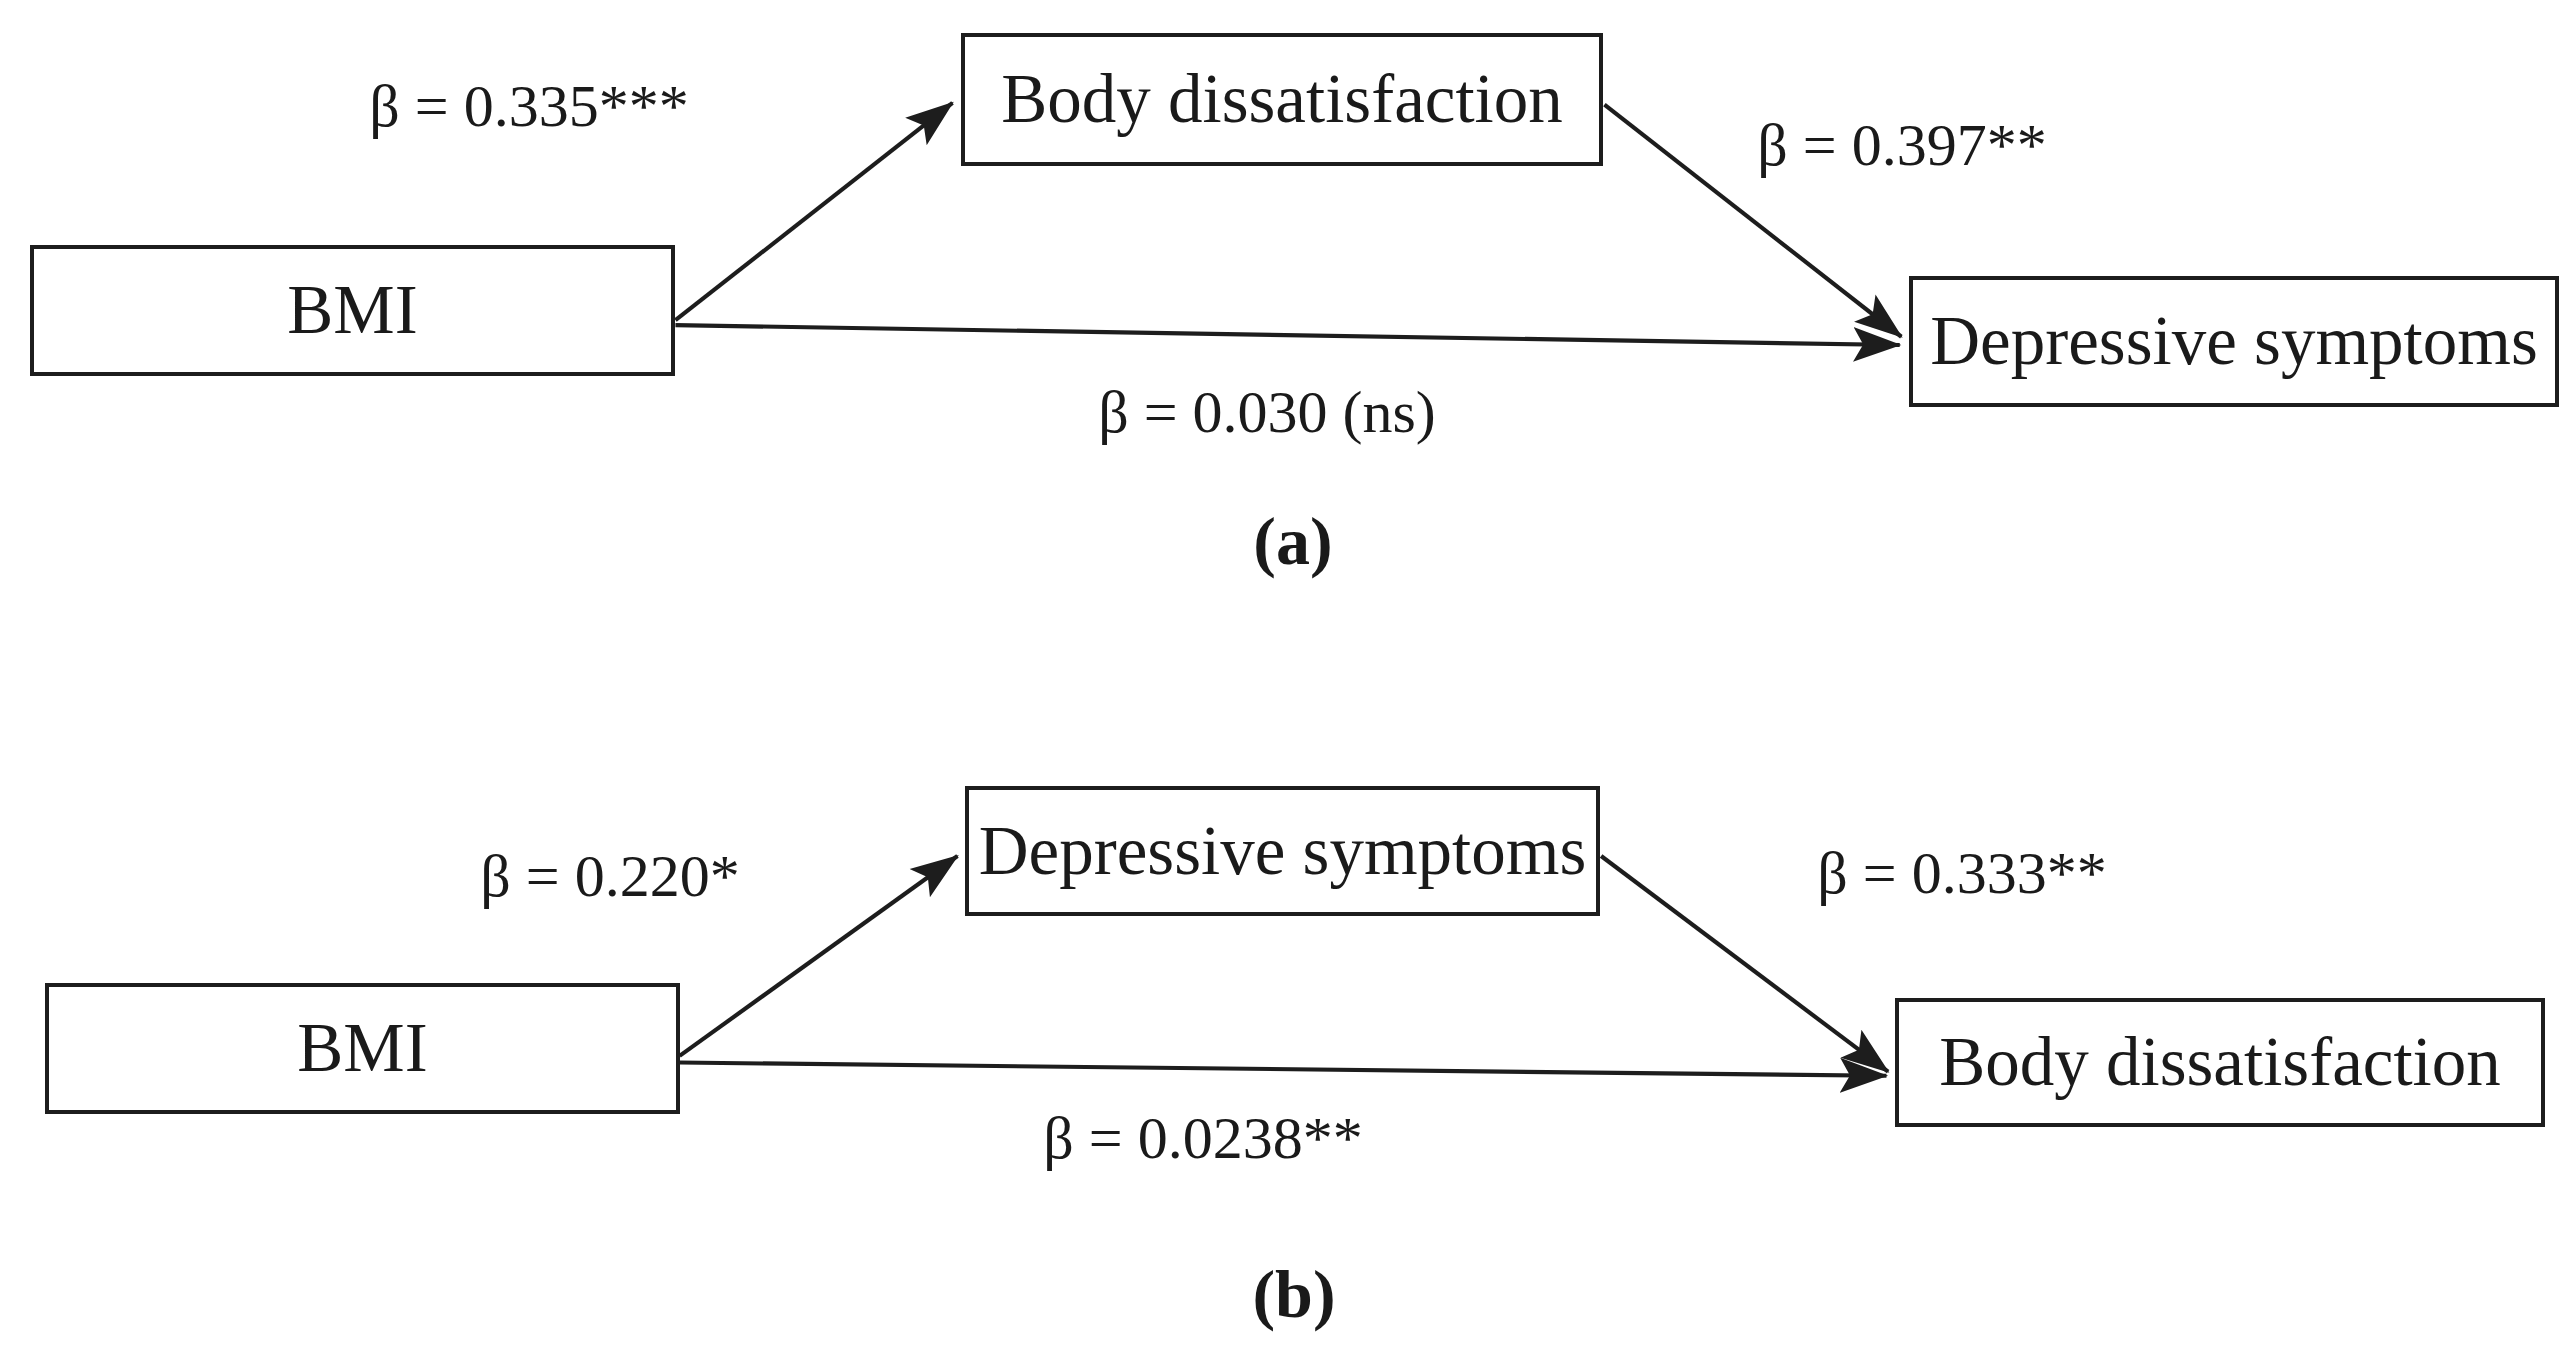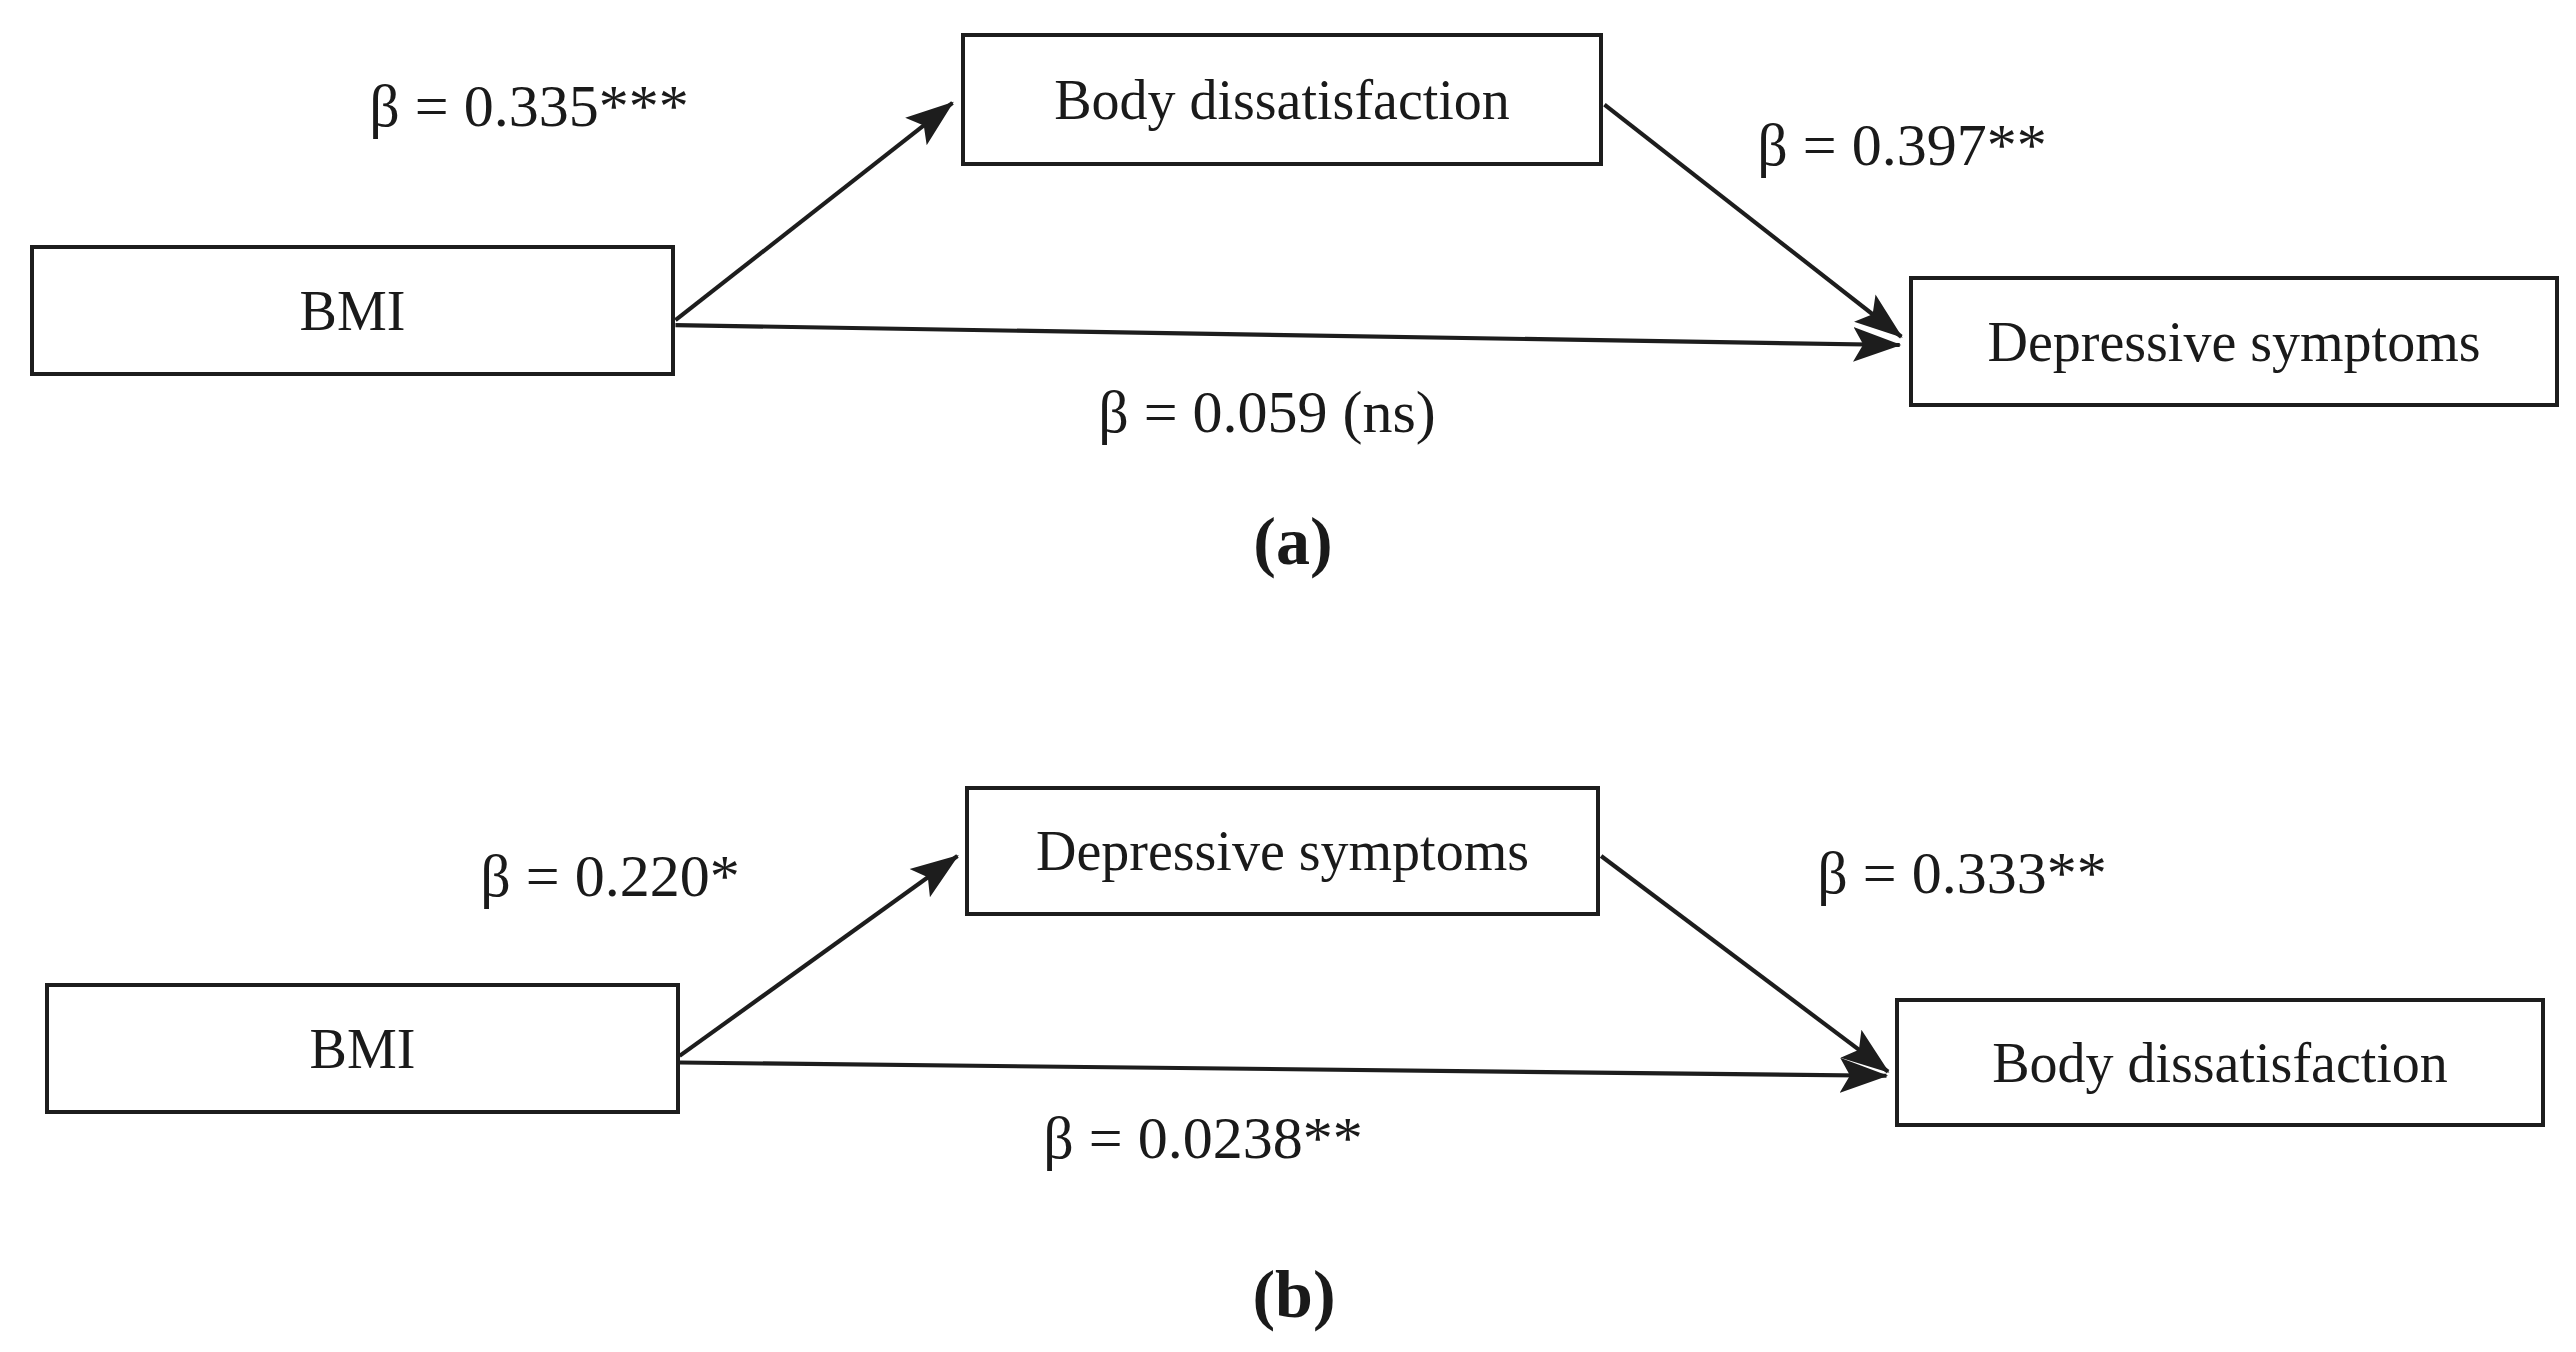--- a/index.html
+++ b/index.html
@@ -23,21 +23,21 @@
     width: 2576px;
     height: 1352px;
   }
   .node-box {
     position: absolute;
     border: 4.1px solid #1d1d1d;
     background: #ffffff;
     display: flex;
     align-items: center;
     justify-content: center;
-    font-size: 56px;
+    font-size: 69px;
     line-height: 1;
     box-sizing: border-box;
     text-align: center;
   }
   .path-label {
     position: absolute;
     transform: translate(-50%, -50%);
     font-size: 60px;
     line-height: 1;
     white-space: nowrap;
@@ -81,21 +81,21 @@
   </div>
 
   <div class="node-box" style="left:1909px; top:276px; width:650px; height:131px;">
     <span>Depressive symptoms</span>
   </div>
 
   <div class="path-label" style="left:529px; top:106px;">β = 0.335***</div>
 
   <div class="path-label" style="left:1902px; top:145px;">β = 0.397**</div>
 
-  <div class="path-label" style="left:1267px; top:412px;">β = 0.059 (ns)</div>
+  <div class="path-label" style="left:1267px; top:412px;">β = 0.030 (ns)</div>
 
   <div class="caption" style="left:1293px; top:541px;">(a)</div>
 
   <div class="node-box" style="left:45px; top:983px; width:635px; height:131px;">
     <span>BMI</span>
   </div>
 
   <div class="node-box" style="left:965px; top:786px; width:635px; height:130px;">
     <span>Depressive symptoms</span>
   </div>

